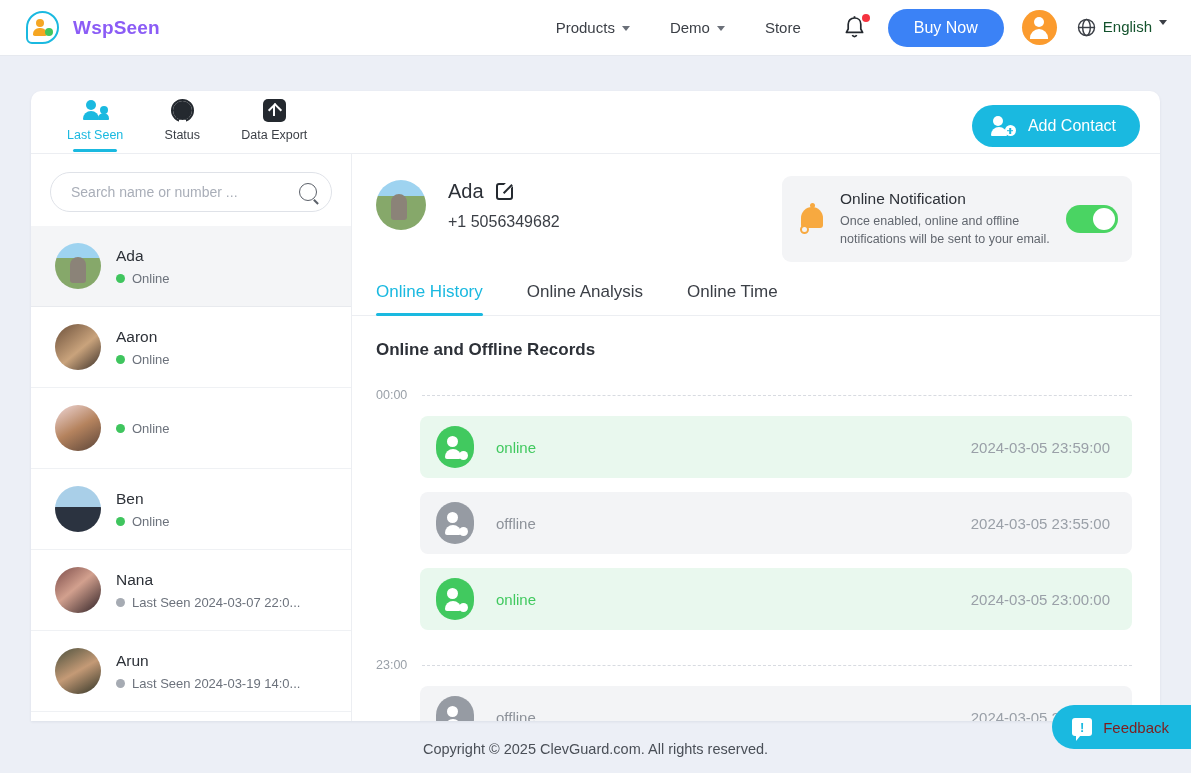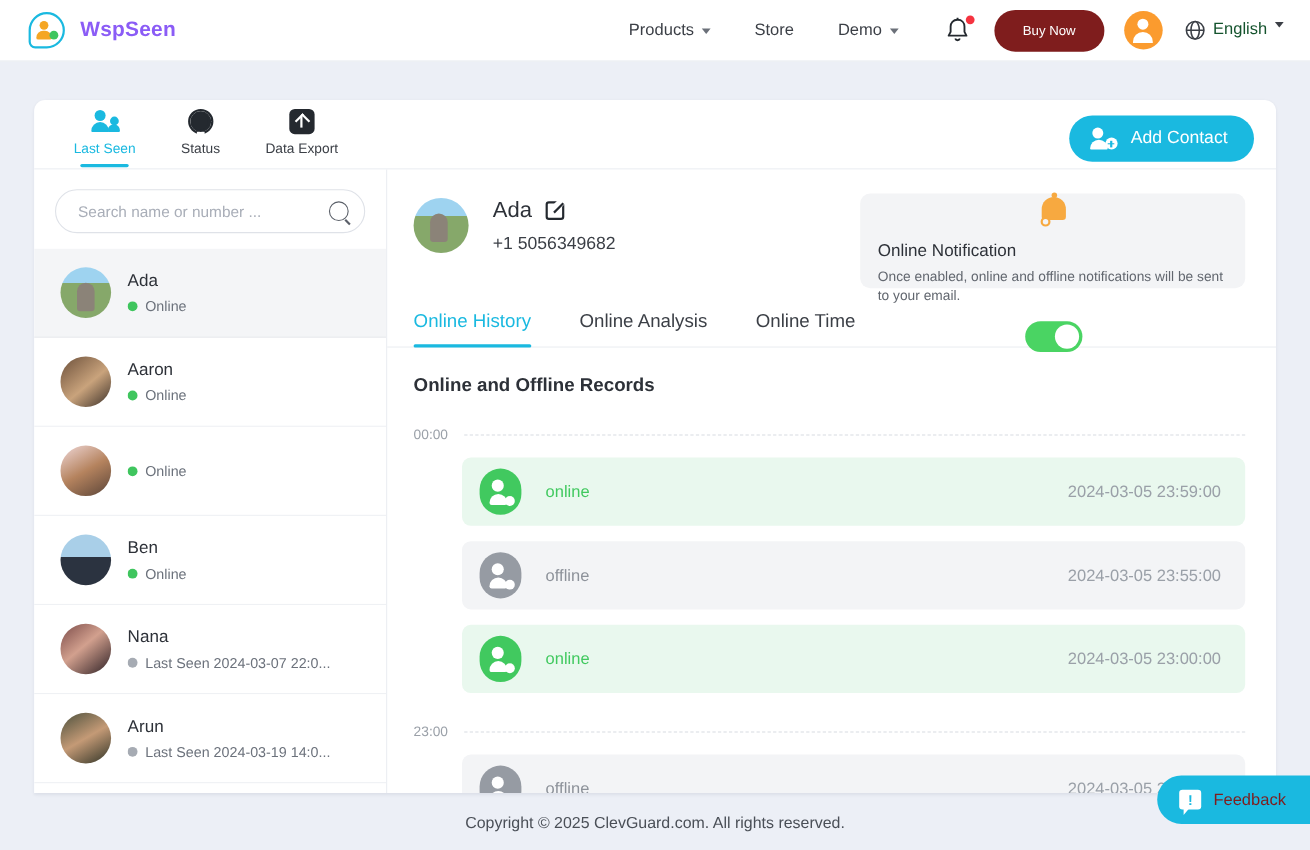--- a/index.html
+++ b/index.html
@@ -49,21 +49,21 @@
     width: 0; height: 0; border-left: 4.5px solid transparent;
     border-right: 4.5px solid transparent; border-top: 5.5px solid #6b7079;
     margin-top: 2px;
   }
   .bell-wrap { position: relative; padding: 0 16px 0 22px; cursor: pointer; display:flex; align-items:center;}
   .bell-badge {
     position: absolute; width: 8px; height: 8px; border-radius: 50%;
     background: #f5333f; top: -1px; right: 12px;
   }
   .buy-now {
-    background: #7f1d1d; color: #fff; font-size: 12px;
+    background: #3b82f6; color: #fff; font-size: 16px;
     border: none; border-radius: 20px; height: 38px; padding: 0 26px;
     cursor: pointer; font-family: inherit; margin: 0 6px;
   }
   .avatar-btn {
     width: 35px; height: 35px; border-radius: 50%; background: #fb9b2e;
     margin-left: 12px; cursor: pointer; position: relative; flex: none;
   }
   .avatar-btn .a-head {
     position: absolute; width: 10px; height: 10px; border-radius: 50%;
     background: #fff; left: 12.5px; top: 7px;
@@ -221,21 +221,21 @@
   }
   .ic-edit::after {
     content:""; position:absolute; width: 12px; height: 2.4px; background: #24292f;
     right: -3px; top: 3px; transform: rotate(-45deg);
   }
   .p-phone { font-size: 16px; color: #3b3f46; margin-top: 10px; }
 
   .notif {
     margin-left: auto; background: #f3f4f6; border-radius: 9px;
     width: 350px; height: 86px; display: flex; align-items: center;
-    padding: 0 14px 0 16px; gap: 14px; flex-direction: column;
+    padding: 0 14px 0 16px; gap: 14px;
   }
   .ic-bell { width: 28px; height: 30px; position: relative; flex: none; }
   .ic-bell .body {
     position: absolute; width: 22px; height: 21px; background: #f7a940;
     border-radius: 11px 11px 3px 3px; left: 3px; top: 3px;
   }
   .ic-bell .body::before {
     content:""; position:absolute; width: 5px; height: 5px; border-radius: 50%;
     background: #f7a940; left: 8.5px; top: -4px;
   }
@@ -329,25 +329,25 @@
     </div>
     <div class="brand-name">WspSeen</div>
   </div>
 
   <div class="nav">
     <div class="nav-link">
       <span>Products</span>
       <span class="caret"></span>
     </div>
     <div class="nav-link">
-      <span>Store</span>
-    </div>
-    <div class="nav-link">
       <span>Demo</span>
       <span class="caret"></span>
+    </div>
+    <div class="nav-link">
+      <span>Store</span>
     </div>
 
     <div class="bell-wrap">
       <svg width="23" height="25" viewBox="0 0 23 25">
         <path d="M11.5 3 C7.4 3 5.2 5.8 5.2 9.2 L5.2 14 L3.4 17.4 L19.6 17.4 L17.8 14 L17.8 9.2 C17.8 5.8 15.6 3 11.5 3 Z" fill="none" stroke="#24292f" stroke-width="1.7" stroke-linejoin="round"></path>
         <path d="M9.4 20 a2.2 2.2 0 0 0 4.2 0" fill="none" stroke="#24292f" stroke-width="1.7"></path>
         <line x1="11.5" y1="1.2" x2="11.5" y2="3" stroke="#24292f" stroke-width="1.7"></line>
       </svg>
       <span class="bell-badge"></span>
     </div>

